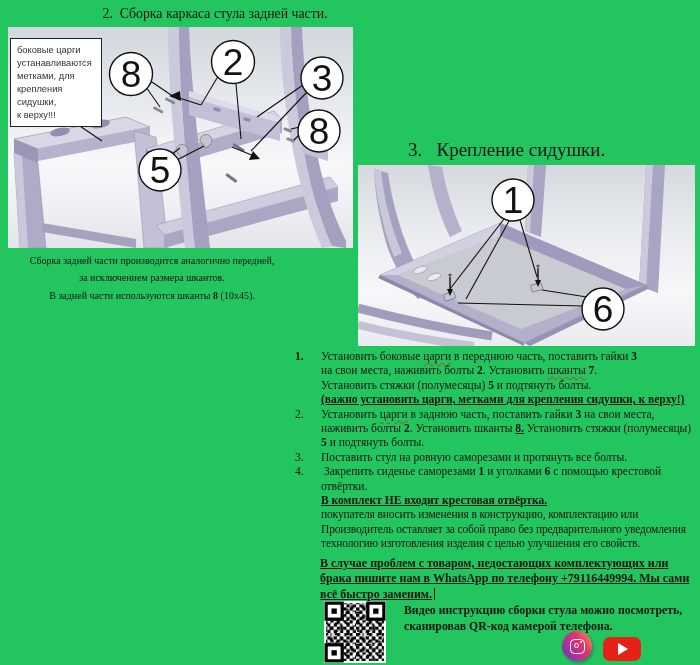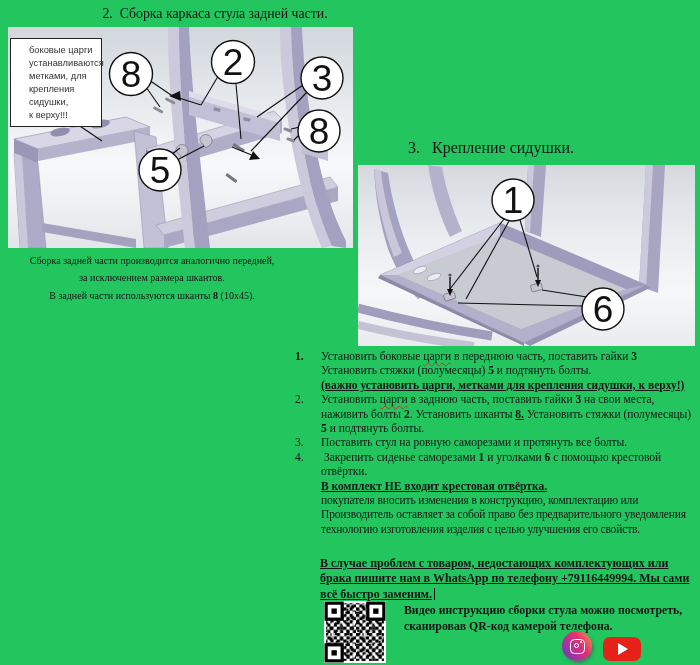--- a/index.html
+++ b/index.html
@@ -1,27 +1,27 @@
 <!DOCTYPE html>
 <html><head>
 <meta charset="utf-8">
 <style>
   html,body{margin:0;padding:0;background:#fff}
   *{box-sizing:border-box}
   .page{position:relative;width:700px;height:665px;background:#22c55e;overflow:hidden;
         font-family:"Liberation Serif",serif;color:#151515}
   .h-back{position:absolute;left:50px;top:6px;width:330px;text-align:center;font-size:13.8px}
-  .h-seat{position:absolute;left:408px;top:139px;font-size:16px}
+  .h-seat{position:absolute;left:408px;top:139px;font-size:19px}
   .diagram{position:absolute}
   .diagram svg{display:block;width:100%;height:100%}
   .d1{left:8px;top:27px;width:345px;height:221px}
   .d2{left:358px;top:165px;width:337px;height:181px}
   .callout{position:absolute;left:10px;top:38px;width:92px;background:#fff;border:1.2px solid #222;
            font-family:"Liberation Sans",sans-serif;font-size:9.3px;line-height:13px;
-           padding:5px 4px 4px 18px;z-index:3;color:#333}
+           padding:5px 4px 4px 6px;z-index:3;color:#333}
   .note{position:absolute;left:1px;top:252px;width:302px;text-align:center;font-size:10px;line-height:17.4px}
   .list{position:absolute;left:292px;top:349px;width:409px;font-size:11.5px;line-height:14.4px}
   .li{display:flex}
   .li .num{flex:0 0 29px;padding-left:3px}
   .li .body{flex:1;min-width:0}
   .tl{white-space:nowrap}
   .b{font-weight:bold}
   .u{text-decoration:underline}
   .bu{font-weight:bold;text-decoration:underline}
   .sp{text-decoration-line:underline;text-decoration-style:wavy;text-decoration-color:#c0392b;
@@ -236,20 +236,21 @@
         <text class="bnum" x="245" y="157">6</text>
       </g>
     </svg>
   </div>
 
   <div class="list">
     <div class="li">
       <span class="num b">1.</span>
       <div class="body">
         <div class="tl"><span>Установить боковые </span><span class="sp">царги</span><span> в переднюю часть, поставить гайки </span><span class="b">3</span></div>
+        <div class="tl"><span>на свои места, наживить болты </span><span class="b">2</span><span>. Установить </span><span class="sp">шканты</span><span> </span><span class="b">7</span><span>.</span></div>
         <div class="tl"><span>Установить стяжки (полумесяцы) </span><span class="b">5</span><span> и подтянуть болты.</span></div>
         <div class="tl bu">(важно установить царги, метками для крепления сидушки, к верху!)</div>
       </div>
     </div>
     <div class="li">
       <span class="num">2.</span>
       <div class="body">
         <div class="tl"><span>Установить </span><span class="sp">царги</span><span> в заднюю часть, поставить гайки </span><span class="b">3</span><span> на свои места,</span></div>
         <div class="tl"><span>наживить болты </span><span class="b">2</span><span>. Установить шканты </span><span class="bu">8.</span><span> Установить стяжки (полумесяцы)</span></div>
         <div class="tl"><span class="b">5</span><span> и подтянуть болты.</span></div>

